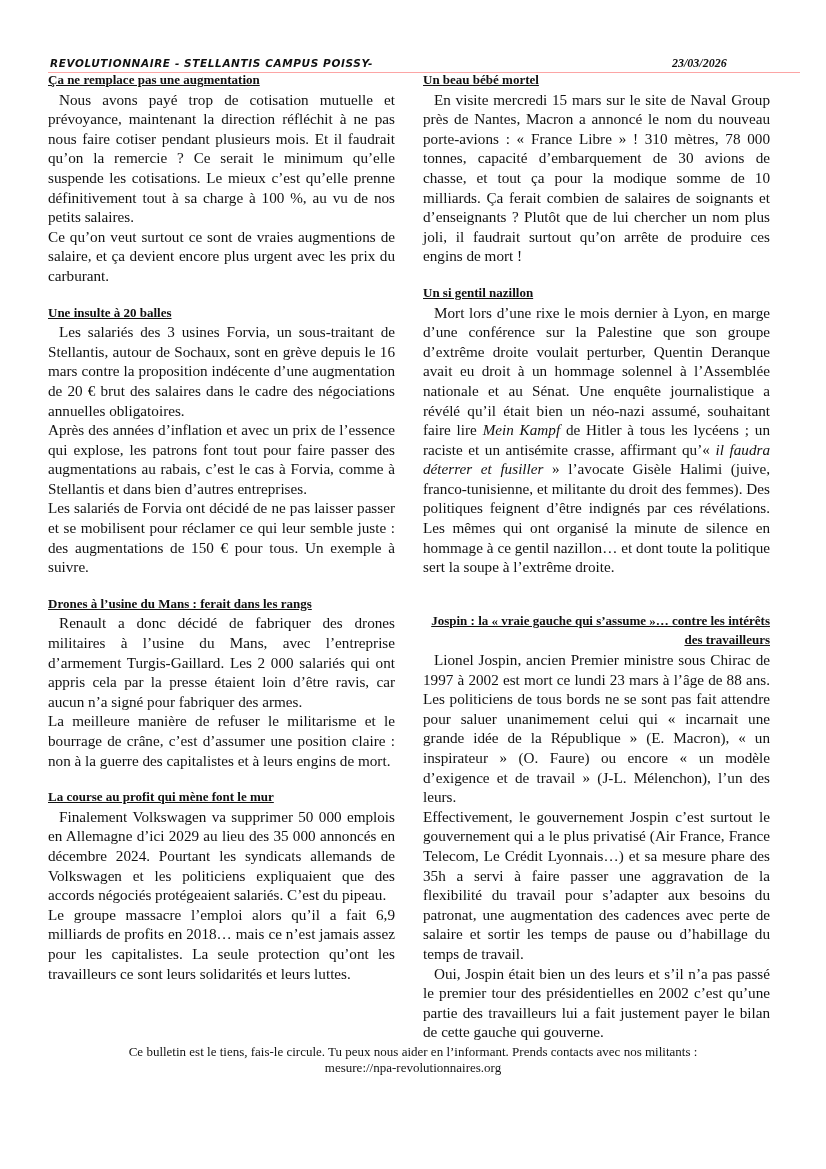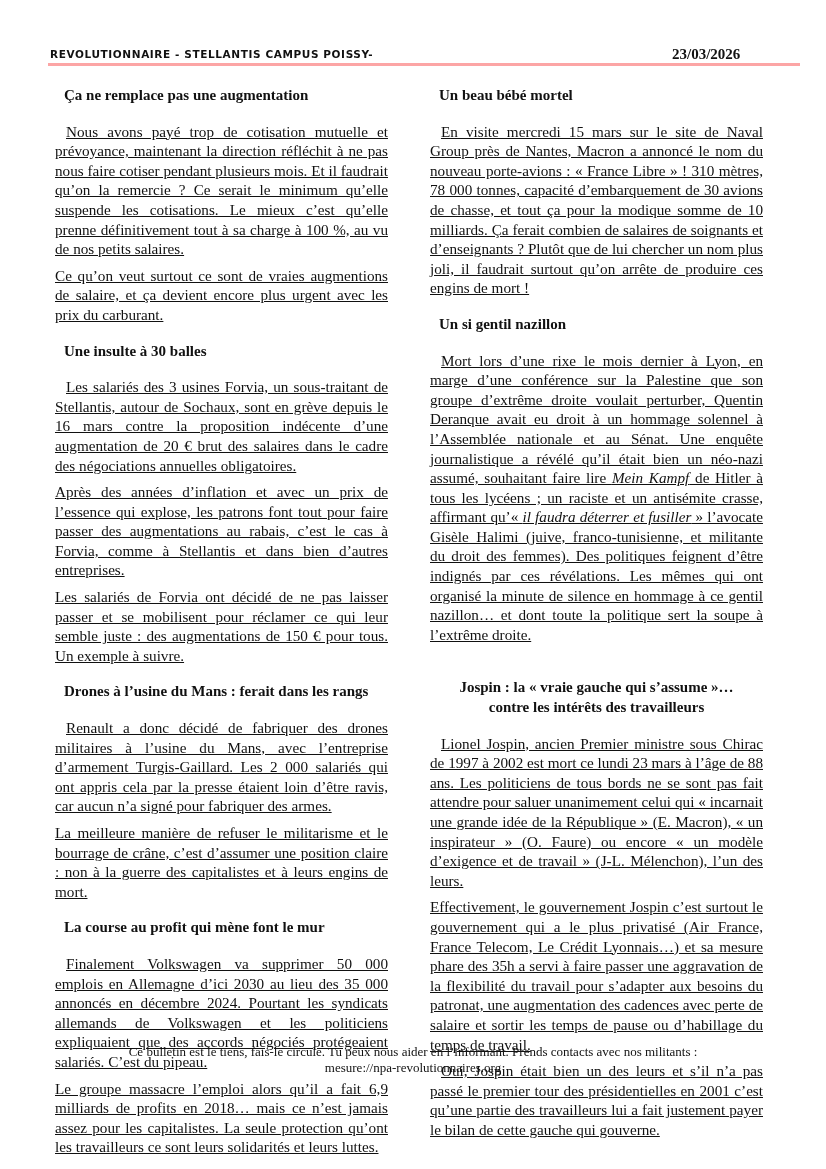--- a/index.html
+++ b/index.html
@@ -1,47 +1,49 @@
 <!DOCTYPE html>
 <html><head>
 <meta charset="utf-8">
 <style>
   html, body { margin: 0; padding: 0; background: #ffffff; }
   body {
     width: 826px; height: 1169px; position: relative; overflow: hidden;
     font-family: "Liberation Serif", serif; color: #111;
   }
   .header {
-    position: absolute; left: 48px; top: 47px; width: 752px; height: 16px;
-    border-bottom: 3px solid #fca5a5;
+    position: absolute; left: 48px; top: 56px; width: 752px; height: 16px;
+    border-bottom: 1px solid #fca5a5;
+    font-style: italic;
   }
   .header-title {
     position: absolute; left: 2px; top: 0px;
     font-family: "DejaVu Sans", sans-serif; font-weight: bold;
     font-size: 10.5px; letter-spacing: 0.6px; line-height: 14px;
   }
   .header-date {
     position: absolute; left: 624px; top: -1px;
     font-family: "Liberation Serif", serif; font-weight: bold;
-    font-size: 15px; line-height: 16px;
+    font-size: 12px; line-height: 16px;
   }
   .col {
     position: absolute; top: 70px;
     font-size: 15.2px; line-height: 19.6px; text-align: justify;
     hyphens: manual;
   }
   .col-left { left: 48px; width: 347px; }
   .col-right { left: 423px; width: 347px; }
   .article { margin: 0; }
   .article + .article { margin-top: 17px; }
   .article-title {
-    font-weight: bold; font-size: 15px; line-height: 19.6px; margin: 16px;
+    font-weight: bold; font-size: 13px; line-height: 19.6px; margin: 0;
     text-align: justify;
+    text-decoration: underline;
   }
-  .para { margin: 7px; text-decoration: underline; }
+  .para { margin: 0; }
   .para.indent { text-indent: 11px; }
   .footer {
     position: absolute; left: 60px; top: 1044px; width: 706px;
     text-align: center; font-size: 13px; line-height: 15.5px; color: #111;
   }
   .footer a { color: #111; text-decoration: none; }
   em { font-style: italic; }
 </style>
 </head>
 <body>
@@ -51,50 +53,50 @@
   <div class="header-date">23/03/2026</div>
 </div>
 
 <div class="col col-left">
   <div class="article">
     <h2 class="article-title">Ça ne remplace pas une augmentation</h2>
     <p class="para indent">Nous avons payé trop de cotisation mutuelle et prévoyance, maintenant la direction réfléchit à ne pas nous faire cotiser pendant plusieurs mois. Et il faudrait qu’on la remercie ? Ce serait le minimum qu’elle suspende les cotisations. Le mieux c’est qu’elle prenne définitivement tout à sa charge à 100 %, au vu de nos petits salaires.</p>
     <p class="para">Ce qu’on veut surtout ce sont de vraies augmen­tions de salaire, et ça devient encore plus urgent avec les prix du carburant.</p>
   </div>
   <div class="article">
-    <h2 class="article-title">Une insulte à 30 balles</h2>
+    <h2 class="article-title">Une insulte à 20 balles</h2>
     <p class="para indent">Les salariés des 3 usines Forvia, un sous-traitant de Stellantis, autour de Sochaux, sont en grève depuis le 16 mars contre la proposition indécente d’une augmentation de 20 € brut des salaires dans le cadre des négociations annuelles obligatoires.</p>
     <p class="para">Après des années d’inflation et avec un prix de l’essence qui explose, les patrons font tout pour faire passer des augmentations au rabais, c’est le cas à Forvia, comme à Stellantis et dans bien d’autres entreprises.</p>
     <p class="para">Les salariés de Forvia ont décidé de ne pas laisser passer et se mobilisent pour réclamer ce qui leur semble juste : des augmentations de 150 € pour tous. Un exemple à suivre.</p>
   </div>
   <div class="article">
     <h2 class="article-title">Drones à l’usine du Mans : ferait dans les rangs</h2>
     <p class="para indent">Renault a donc décidé de fabriquer des drones militaires à l’usine du Mans, avec l’entreprise d’armement Turgis-Gaillard. Les 2 000 salariés qui ont appris cela par la presse étaient loin d’être ra­vis, car aucun n’a signé pour fabriquer des armes.</p>
     <p class="para">La meilleure manière de refuser le militarisme et le bourrage de crâne, c’est d’assumer une position claire : non à la guerre des capitalistes et à leurs engins de mort.</p>
   </div>
   <div class="article">
     <h2 class="article-title">La course au profit qui mène font le mur</h2>
-    <p class="para indent">Finalement Volkswagen va supprimer 50 000 emplois en Allemagne d’ici 2030 au lieu des 35 000 annoncés en décembre 2024. Pourtant les syndicats allemands de Volkswagen et les politi­ciens expliquaient que des accords négociés proté­geaient salariés. C’est du pipeau.</p>
+    <p class="para indent">Finalement Volkswagen va supprimer 50 000 emplois en Allemagne d’ici 2029 au lieu des 35 000 annoncés en décembre 2024. Pourtant les syndicats allemands de Volkswagen et les politi­ciens expliquaient que des accords négociés proté­geaient salariés. C’est du pipeau.</p>
     <p class="para">Le groupe massacre l’emploi alors qu’il a fait 6,9 milliards de profits en 2018… mais ce n’est jamais assez pour les capitalistes. La seule protection qu’ont les travailleurs ce sont leurs solidarités et leurs luttes.</p>
   </div>
 </div>
 
 <div class="col col-right">
   <div class="article">
     <h2 class="article-title">Un beau bébé mortel</h2>
     <p class="para indent">En visite mercredi 15 mars sur le site de Naval Group près de Nantes, Macron a annoncé le nom du nouveau porte-avions : « France Libre » ! 310 mètres, 78 000 tonnes, capacité d’embarquement de 30 avions de chasse, et tout ça pour la modique somme de 10 milliards. Ça ferait combien de salaires de soignants et d’enseignants ? Plutôt que de lui chercher un nom plus joli, il faudrait surtout qu’on arrête de produire ces engins de mort !</p>
   </div>
   <div class="article">
     <h2 class="article-title">Un si gentil nazillon</h2>
     <p class="para indent"><span>Mort lors d’une rixe le mois dernier à Lyon, en marge d’une conférence sur la Palestine que son groupe d’extrême droite voulait perturber, Quentin Deranque avait eu droit à un hommage solennel à l’Assemblée nationale et au Sénat. Une enquête journalistique a révélé qu’il était bien un néo-nazi assumé, souhaitant faire lire </span><em>Mein Kampf</em><span> de Hitler à tous les lycéens ; un raciste et un antisémite crasse, affirmant qu’« </span><em>il faudra déterrer et fusiller</em><span> » l’avocate Gisèle Halimi (juive, franco-tunisienne, et militante du droit des femmes). Des politiques feignent d’être indignés par ces révélations. Les mêmes qui ont organisé la minute de silence en hommage à ce gentil nazillon… et dont toute la politique sert la soupe à l’extrême droite.</span></p>
   </div>
   <div class="article" style="margin-top:34px;">
-    <h2 class="article-title" style="text-align:center;">Jospin : la « vraie gauche qui s’assume »… contre les intérêts des travailleurs</h2>
+    <h2 class="article-title" style="text-align:right;">Jospin : la « vraie gauche qui s’assume »… contre les intérêts des travailleurs</h2>
     <p class="para indent">Lionel Jospin, ancien Premier ministre sous Chi­rac de 1997 à 2002 est mort ce lundi 23 mars à l’âge de 88 ans. Les politiciens de tous bords ne se sont pas fait attendre pour saluer unanimement celui qui « incarnait une grande idée de la Répu­blique » (E. Macron), « un inspirateur » (O. Faure) ou encore « un modèle d’exigence et de travail » (J-L. Mélenchon), l’un des leurs.</p>
     <p class="para">Effectivement, le gouvernement Jospin c’est sur­tout le gouvernement qui a le plus privatisé (Air France, France Telecom, Le Crédit Lyonnais…) et sa mesure phare des 35h a servi à faire passer une aggravation de la flexibilité du travail pour s’adapter aux besoins du patronat, une augmenta­tion des cadences avec perte de salaire et sortir les temps de pause ou d’habillage du temps de travail.</p>
-    <p class="para indent">Oui, Jospin était bien un des leurs et s’il n’a pas passé le premier tour des présidentielles en 2001 c’est qu’une partie des travailleurs lui a fait juste­ment payer le bilan de cette gauche qui gouverne.</p>
+    <p class="para indent">Oui, Jospin était bien un des leurs et s’il n’a pas passé le premier tour des présidentielles en 2002 c’est qu’une partie des travailleurs lui a fait juste­ment payer le bilan de cette gauche qui gouverne.</p>
   </div>
 </div>
 
 <div class="footer">
   <div>Ce bulletin est le tiens, fais-le circule. Tu peux nous aider en l’informant. Prends contacts avec nos militants :</div>
   <a>mesure://npa-revolutionnaires.org</a>
 </div>
 
 </body></html>

